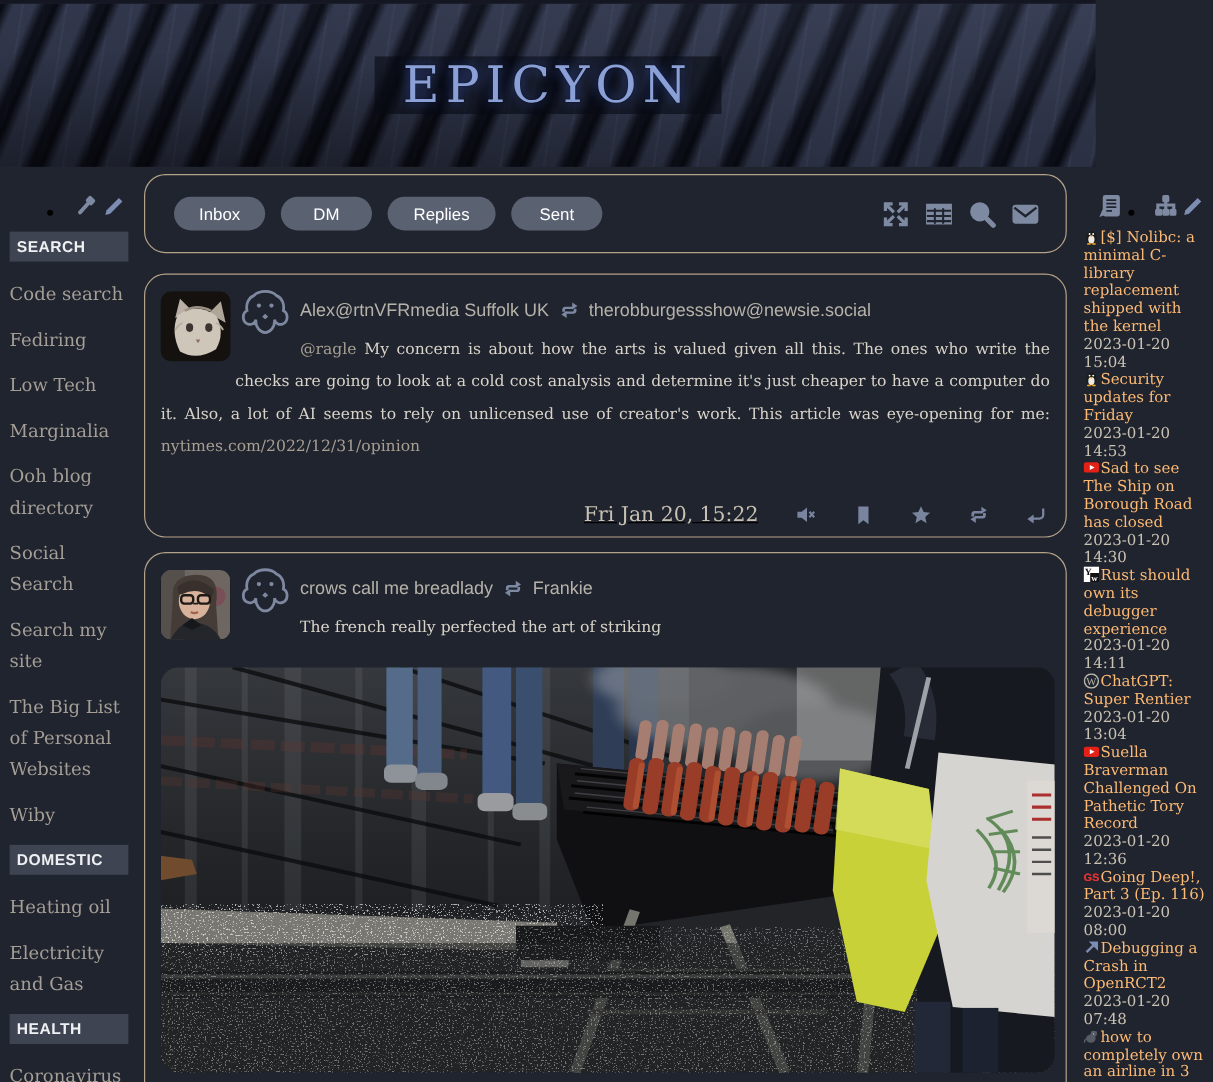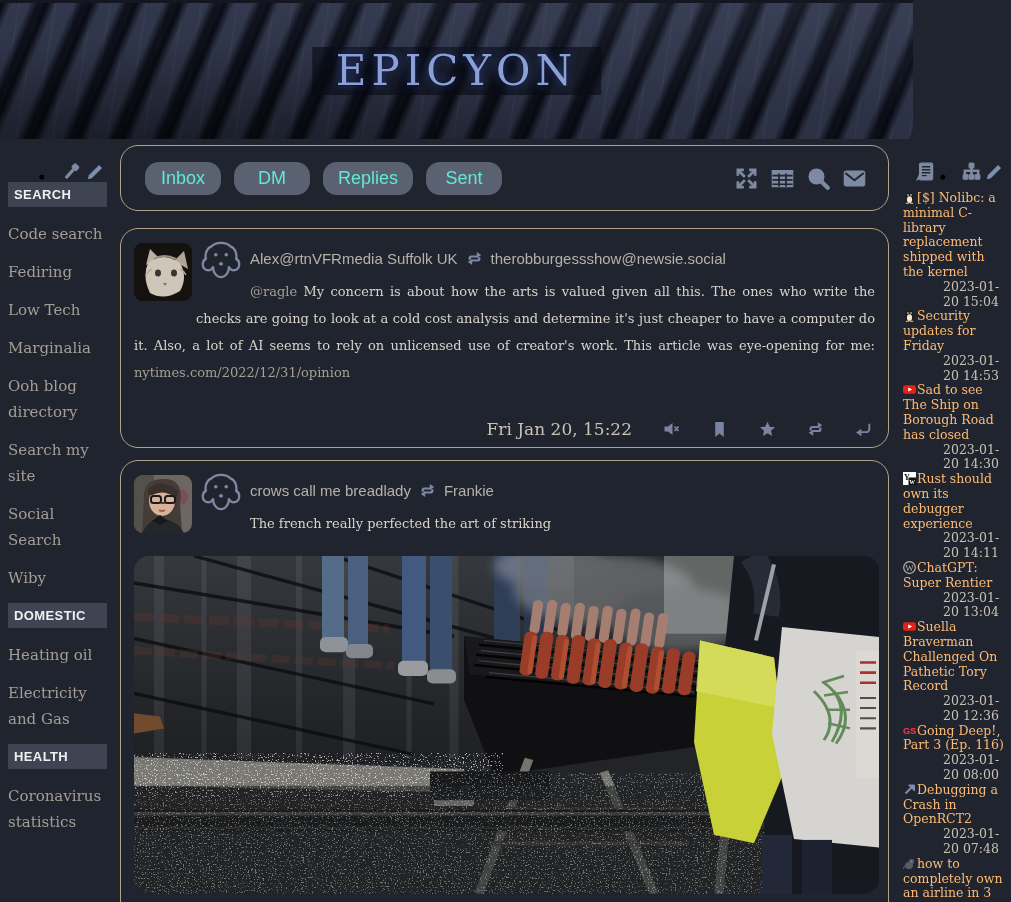--- a/index.html
+++ b/index.html
@@ -35,66 +35,66 @@
 
   
   svg{display:block;}
   .ic{color:var(--icon);}
   .ic svg{fill:currentColor;stroke:currentColor;}
 
   
   .sidebar{position:absolute;left:8px;top:160px;width:99px;}
   .sb-icons{display:flex;justify-content:flex-end;align-items:center;gap:5px;height:22px;padding-right:2px;}
   .sb-icons .ib{width:19px;height:19px;cursor:pointer;}
-  .sec-header{background:#3f4453;color:#eef0f2;font-weight:bold;
+  .sec-header{margin-top:11px;background:#3f4453;color:#eef0f2;font-weight:bold;
     font-size:13px;letter-spacing:.4px;padding:5px 6px;}
   .sec-links{list-style:none;margin-top:14px;}
   .sec-links li{font-family:"DejaVu Serif",serif;font-size:15px;line-height:26px;
     color:var(--txt-dim);margin-bottom:12px;cursor:pointer;}
 
   
   .tl-header{position:absolute;left:120px;top:145px;width:769px;height:66px;
     border:1px solid var(--border);border-radius:18px;display:flex;align-items:center;}
   .tabs{display:flex;gap:13px;margin-left:24px;}
-  .tab{background:var(--tab-bg);color:#5eead4;font-size:18px;border:none;
+  .tab{background:var(--tab-bg);color:#ffffff;font-size:14px;border:none;
     border-radius:14px;padding:6px 0;min-width:76px;text-align:center;cursor:pointer;}
   .tab.wide{min-width:90px;}
   .tl-icons{position:absolute;right:22px;display:flex;gap:13px;align-items:center;}
   .tl-icons .ib{width:23px;height:23px;cursor:pointer;}
 
   .post{position:absolute;left:120px;width:769px;border:1px solid var(--border);
     border-radius:18px;padding:16px 13px 10px 13px;background:var(--bg);}
   .post1{top:228px;height:220px;}
   .post2{top:460px;height:460px;}
   .avatar{float:left;width:58px;height:58px;border-radius:9px;overflow:hidden;
     margin:-2px 4px 8px 0;cursor:pointer;background:#111;}
   .avatar svg{width:100%;height:100%;}
   .dog{float:left;width:46px;height:42px;margin:-6px 6px 0 2px;color:#7e89a1;}
   .post-title{font-size:15px;color:var(--txt-title);padding-top:5px;display:flex;align-items:center;gap:8px;}
   .post-title .name{cursor:pointer;}
   .boost-ic{width:17px;height:15px;color:#7d89a3;flex:none;}
   .post-content{clear:none;font-family:"DejaVu Serif",serif;font-size:13px;
     line-height:27px;color:var(--txt-serif);text-align:justify;margin-top:11px;}
   .mention,.plink{color:#a89f93;cursor:pointer;}
-  .post-footer{position:absolute;right:16px;bottom:8px;display:flex;align-items:center;gap:31px;}
+  .post-footer{position:absolute;right:16px;bottom:8px;display:flex;align-items:center;gap:31px;text-decoration:underline;}
   .post-footer .ts{font-family:"DejaVu Serif",serif;font-size:17px;color:var(--txt-date);cursor:pointer;}
   .post-footer .ib{width:17px;height:17px;color:#79849e;cursor:pointer;}
 
   .post-image{margin-top:19px;width:745px;height:338px;border-radius:15px;
     overflow:hidden;cursor:pointer;}
   .post-image svg{width:100%;height:100%;}
 
   
   .newswire{position:absolute;left:903px;top:160px;width:104px;}
   .nw-icons{display:flex;justify-content:flex-end;align-items:center;gap:4px;height:22px;padding-right:3px;}
   .nw-icons .ib{width:19px;height:19px;cursor:pointer;}
   .nw-items{margin-top:9px;}
   .nw-item{font-family:"DejaVu Serif",serif;font-size:12.5px;line-height:14.8px;}
   .nw-title{color:#fdba74;cursor:pointer;}
-  .nw-date{color:var(--txt-date);margin-left:40px;}
+  .nw-date{color:var(--txt-date);}
   .fav{display:inline-block;width:13px;height:13px;vertical-align:-2px;margin-right:1px;}
   .fav svg{width:13px;height:13px;}
 </style>
 </head>
 <body>
 
 <div class="banner">
   <div class="banner-title">EPICYON</div>
 </div>
 
@@ -122,22 +122,23 @@
     </span>
   </div>
 
   <div class="sec-header">SEARCH</div>
   <ul class="sec-links">
     <li>Code search</li>
     <li>Fediring</li>
     <li>Low Tech</li>
     <li>Marginalia</li>
     <li>Ooh blog directory</li>
+    <li>Social Search</li>
     <li>Search my site</li>
-    <li>Social Search</li>
+    <li>The Big List of Personal Websites</li>
     <li>Wiby</li>
   </ul>
 
   <div class="sec-header">DOMESTIC</div>
   <ul class="sec-links">
     <li>Heating oil</li>
     <li>Electricity and Gas</li>
   </ul>
 
   <div class="sec-header">HEALTH</div>

